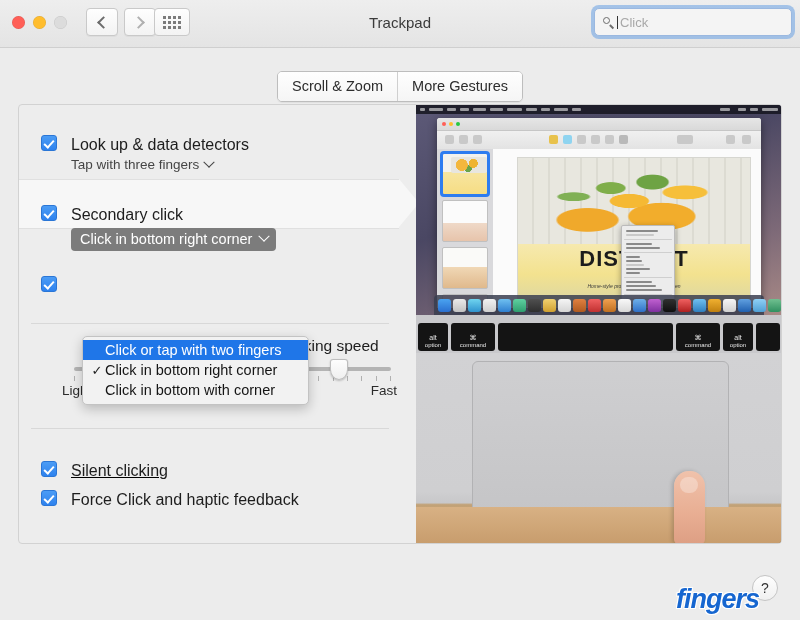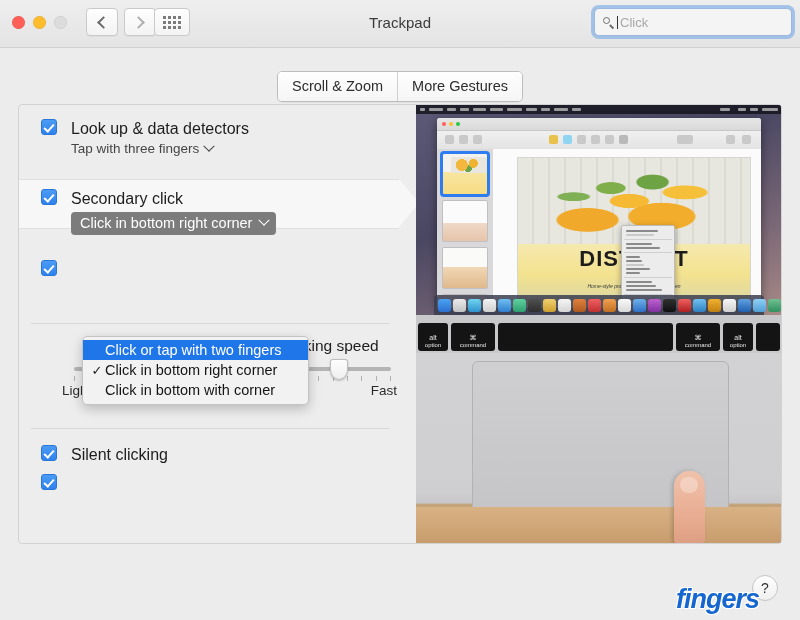--- a/index.html
+++ b/index.html
@@ -232,20 +232,21 @@
     width: 0; height: 0;
     border-top: 24px solid transparent;
     border-bottom: 24px solid transparent;
     border-left: 20px solid #f7f7f7;
   }
 
   .opt {
     position: absolute;
     display: flex;
     align-items: flex-start;
+    margin-top: 16px;
   }
   .cb {
     width: 16px; height: 16px;
     border-radius: 3px;
     background: linear-gradient(to bottom,#4b9cf5,#2e82ee);
     border: 1px solid #2a76d6;
     box-sizing: border-box;
     position: relative;
     flex: none;
   }
@@ -835,30 +836,31 @@
           <div class="thumb" style="left:60%;"></div>
         </div>
         <div class="endlabels two">
           <span>Slow</span>
           <span>Fast</span>
         </div>
       </div>
 
       <div class="sep" style="top:323px;"></div>
 
-      <div class="opt" style="left:22px; top:340px;">
+      <div class="opt" style="left:22px; top:340px;text-decoration:underline;">
         <span class="cb"></span>
         <div class="opt-body">
           <div class="opt-title">Silent clicking</div>
         </div>
       </div>
 
       <div class="opt" style="left:22px; top:369px; width:360px;">
         <span class="cb"></span>
         <div class="opt-body" style="width:330px;">
+          <div class="opt-title">Force Click and haptic feedback</div>
         </div>
       </div>
 
     </div>
 
     <div class="video">
 
       <div class="v-screen">
         <div class="v-menubar">
           <span class="mi" style="left:4px;  width:5px;"></span>

